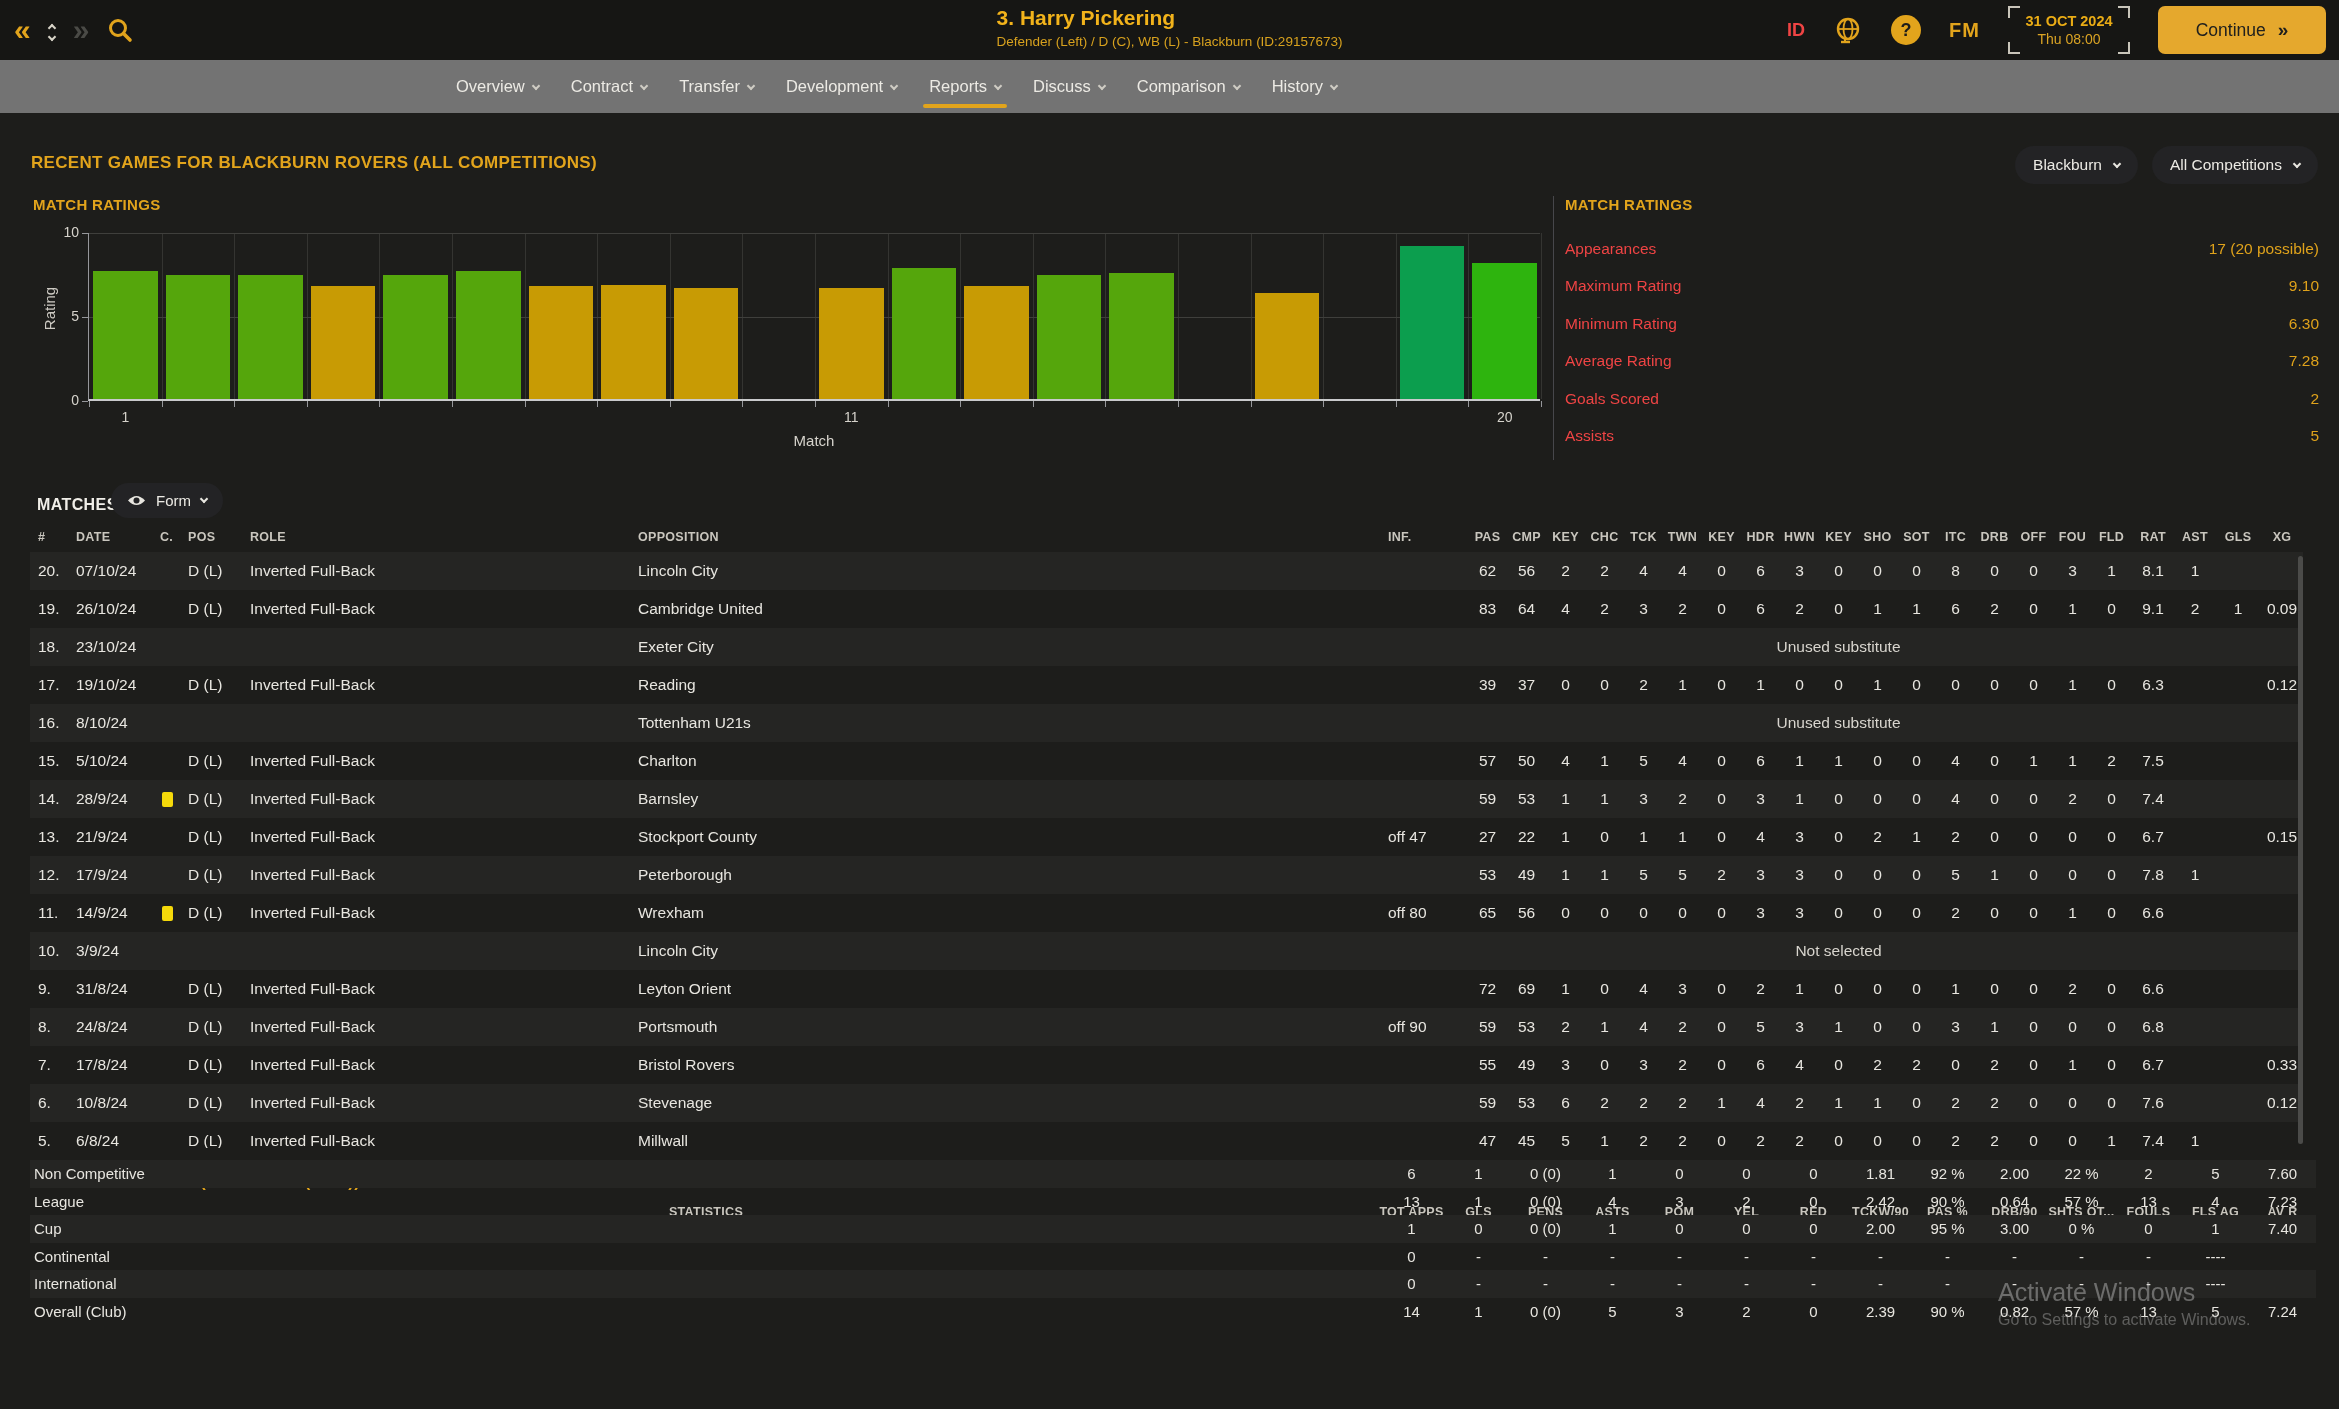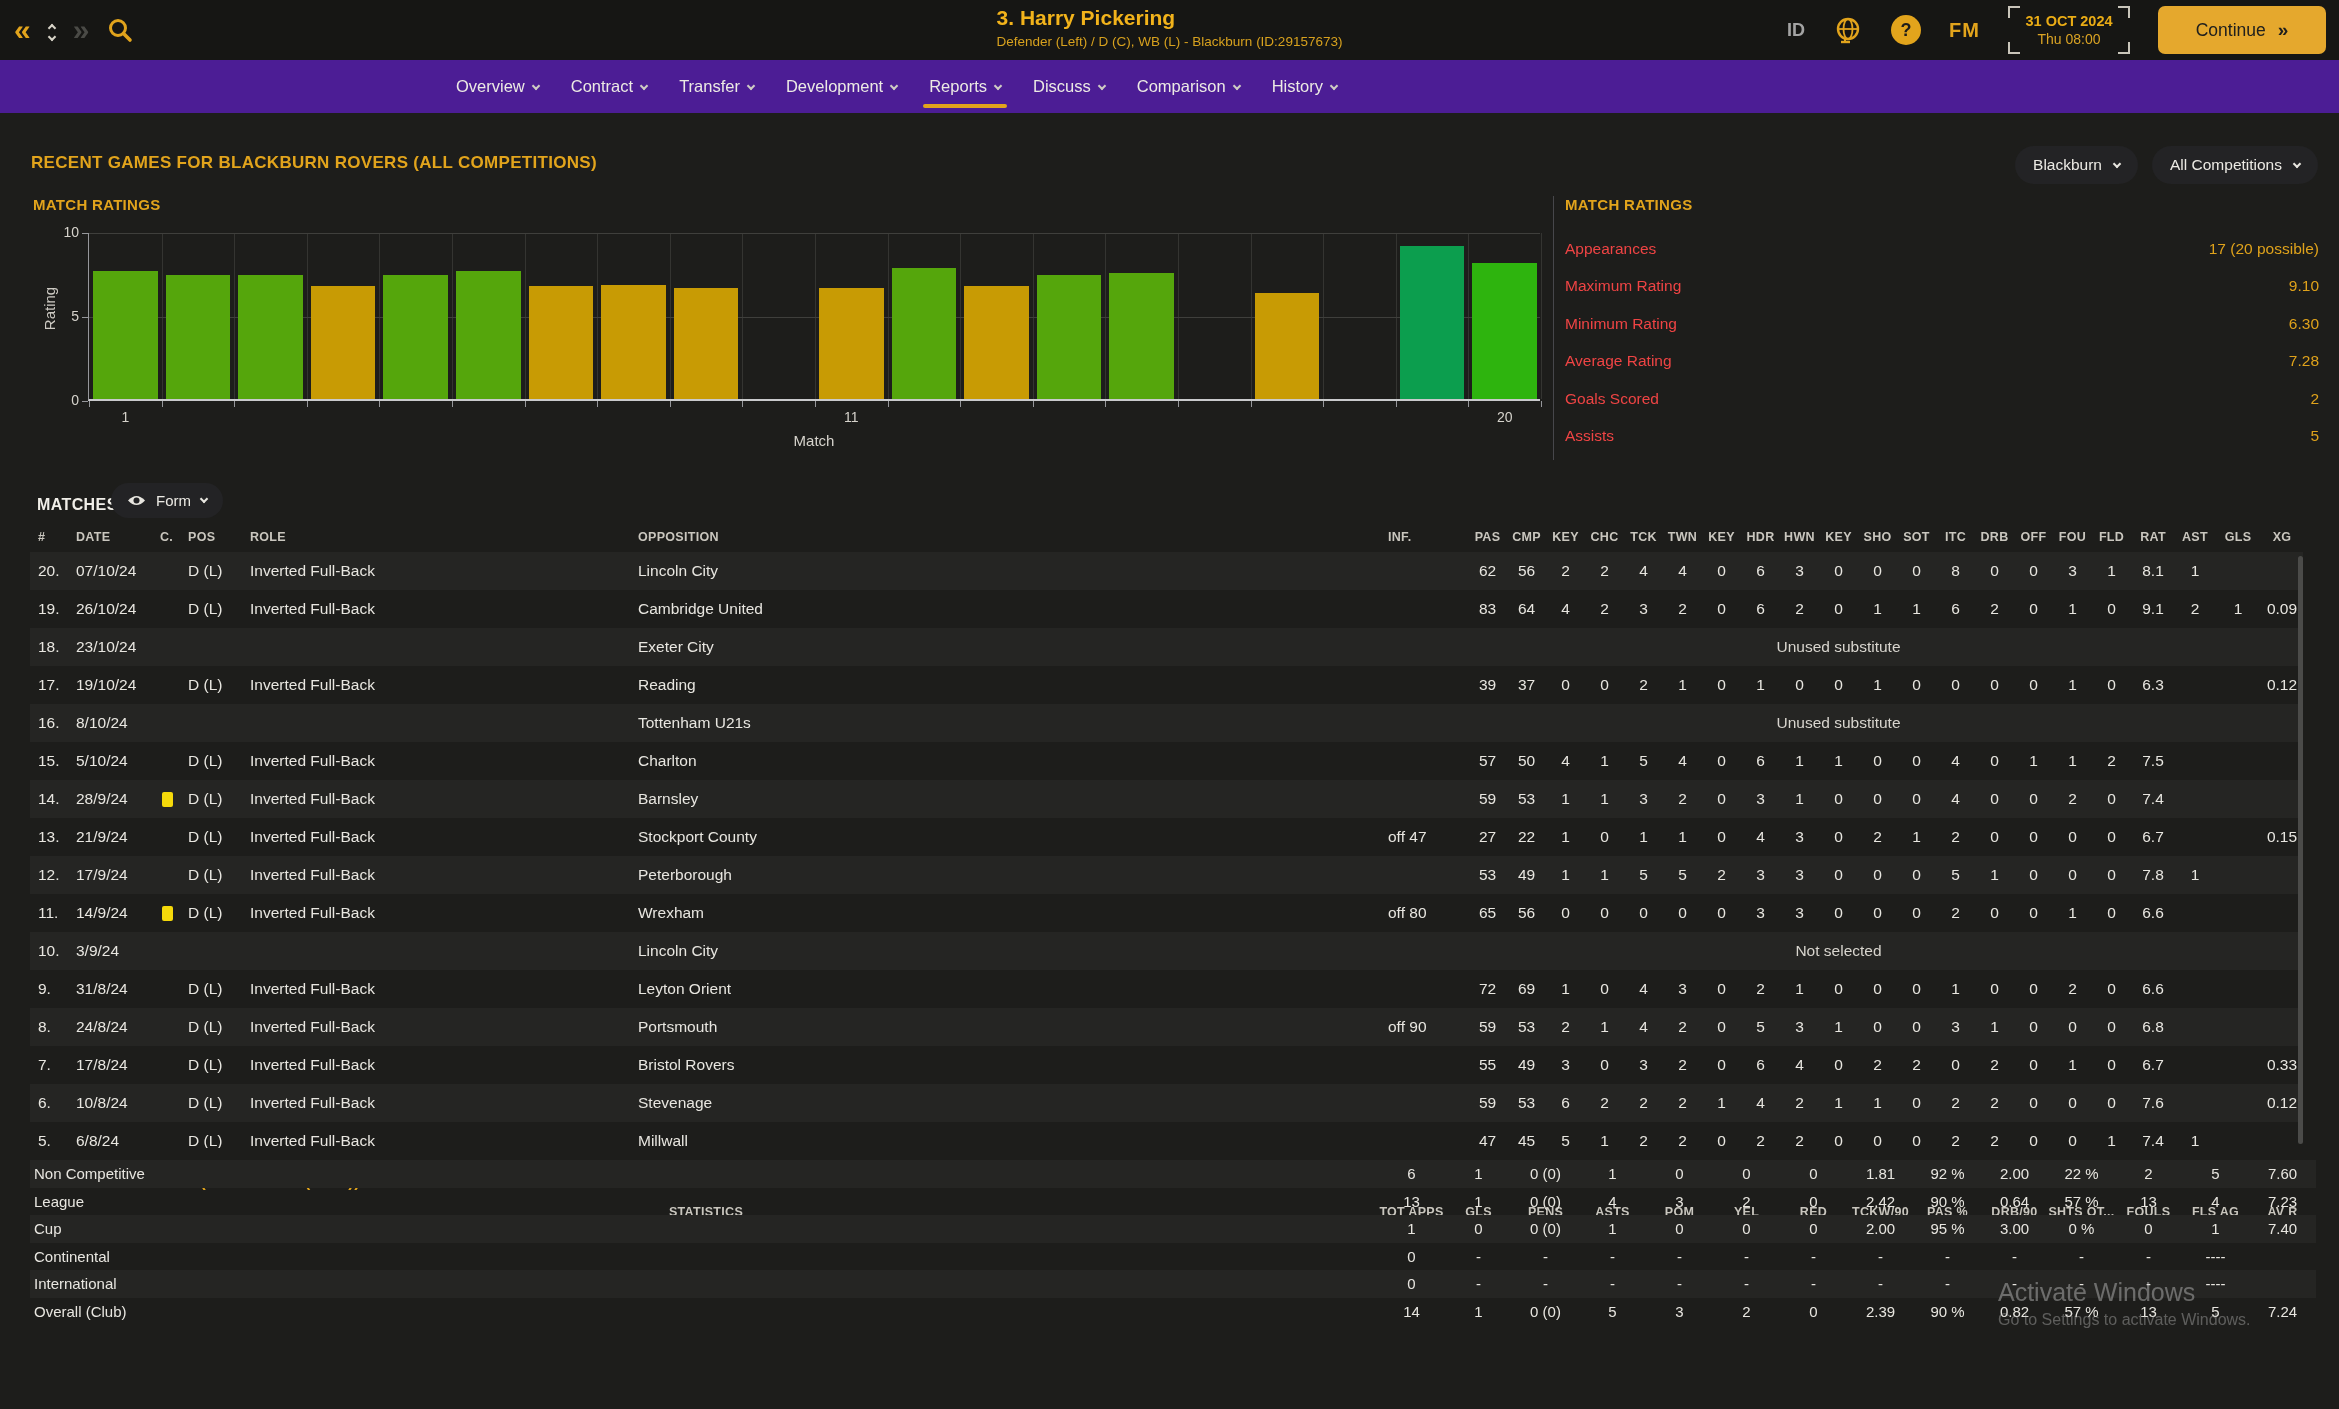--- a/index.html
+++ b/index.html
@@ -13,36 +13,36 @@
   .nav-back { color:#e2a41c; font-size:30px; font-weight:bold; line-height:1; cursor:default; }
   .nav-fwd  { color:#4a4a46; font-size:30px; font-weight:bold; line-height:1; }
   .updown { display:flex; flex-direction:column; gap:7px; align-items:center; }
   .chev { display:inline-block; width:7px; height:7px; border-right:2px solid currentColor; border-bottom:2px solid currentColor; transform:rotate(45deg); margin-top:-4px; }
   .chev.up { transform:rotate(-135deg); margin-top:4px; }
   .updown .chev { width:6px; height:6px; color:#d8d4c8; }
   .tb-center { position:absolute; left:50%; transform:translateX(-50%); top:6px; text-align:left; white-space:nowrap; }
   .p-title { font-size:21px; font-weight:bold; color:#f2b31b; }
   .p-sub { font-size:13.5px; color:#d7a11e; margin-top:4px; }
   .tb-right { position:absolute; right:13px; top:0; height:60px; display:flex; align-items:center; gap:28px; }
-  .id-txt { color:#a3a3a3; font-size:18px; font-weight:bold; }
+  .id-txt { color:#ef4444; font-size:18px; font-weight:bold; }
   .fm-txt { color:#e2a41c; font-size:20px; font-weight:bold; letter-spacing:1px; }
   .q-circle { width:30px; height:30px; border-radius:50%; background:#e2a41c; color:#1c1c1a; font-weight:bold; font-size:18px; display:flex; align-items:center; justify-content:center; }
   .datebox { position:relative; width:122px; height:48px; display:flex; flex-direction:column; align-items:center; justify-content:center; gap:2px; }
   .datebox .corner { position:absolute; width:12px; height:12px; border:0 solid #c9c5ba; }
   .corner.tl{ top:0; left:0; border-top-width:2px; border-left-width:2px; }
   .corner.tr{ top:0; right:0; border-top-width:2px; border-right-width:2px; }
   .corner.bl{ bottom:0; left:0; border-bottom-width:2px; border-left-width:2px; }
   .corner.br{ bottom:0; right:0; border-bottom-width:2px; border-right-width:2px; }
   .d-line1 { color:#eaac15; font-size:14.5px; font-weight:bold; }
   .d-line2 { color:#dba424; font-size:14px; }
   .continue-btn { height:48px; min-width:168px; background:#e5a82d; border-radius:7px; display:flex; align-items:center; justify-content:center; gap:12px; color:#20201e; font-size:17.5px; cursor:default; }
   .continue-btn .arr { font-size:19px; font-weight:bold; }
 
   
-  .navbar { position:absolute; top:60px; left:0; width:100%; height:53px; background:#4c1d95; }
+  .navbar { position:absolute; top:60px; left:0; width:100%; height:53px; background:#737373; }
   .nav-tabs { position:absolute; left:440px; top:0; height:53px; display:flex; align-items:center; }
   .tab { position:relative; height:53px; display:flex; align-items:center; gap:8px; padding:0 16px; color:#eceae4; font-size:16.5px; cursor:default; }
   .tab .chev { width:6px; height:6px; color:#cfccc4; margin-top:-2px; }
   .tab-underline { position:absolute; left:10px; right:10px; bottom:5px; height:4px; background:#e2a41c; border-radius:2px; }
 
   
   .section-title { position:absolute; left:31px; top:153px; font-size:17px; font-weight:bold; color:#e2a41c; letter-spacing:.3px; }
   .pills { position:absolute; right:21px; top:146px; display:flex; gap:14px; }
   .pill { height:38px; background:#232325; border-radius:19px; display:flex; align-items:center; gap:12px; padding:0 18px; color:#eceae4; font-size:15.5px; cursor:default; }
   .pill .chev { width:6px; height:6px; color:#e8e6e0; margin-top:-3px; }

